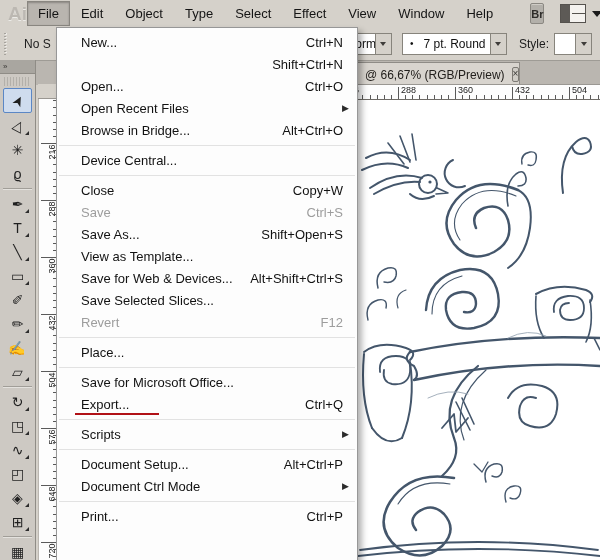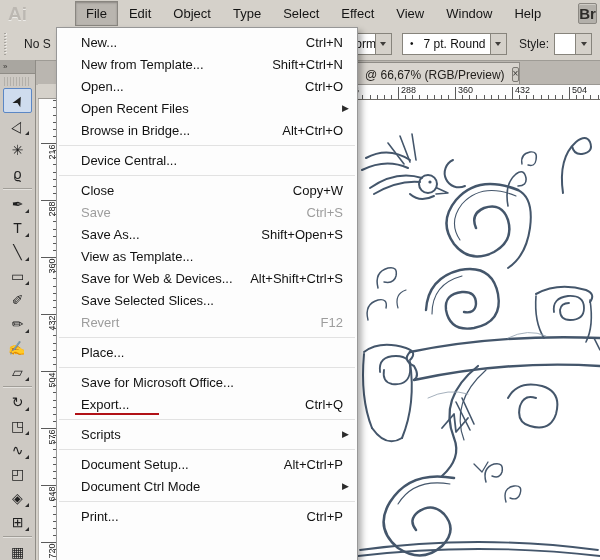--- a/index.html
+++ b/index.html
@@ -10,21 +10,21 @@
   
   .menubar{position:absolute;top:0;left:0;right:0;height:27px;background:#d5d1ca;
            display:flex;align-items:center;border-bottom:1px solid #c4c0b9;}
   .logo{width:30px;margin-left:8px;font-weight:bold;font-size:19px;color:#bcb8b2;
         text-shadow:0 1px 0 #ecebe8;}
   .mb-item{padding:4px 10px;font-size:13px;color:#151515;cursor:default;border:1px solid transparent;}
   .mb-item.active{background:#b9b5af;border:1px solid #898680;
                   box-shadow:inset 0 1px 2px rgba(0,0,0,.25);}
   .mb-sep{width:1px;height:18px;background:#a4a19b;margin:0 8px 0 14px;}
   .br-btn{width:24px;height:19px;margin-left:4px;background:#b3b0aa;border:1px solid #8b8882;
-          border-radius:2px;font-size:15px;font-weight:bold;color:#2e2c29;display:flex;
+          border-radius:2px;font-size:11px;font-weight:bold;color:#2e2c29;display:flex;
           align-items:center;justify-content:center;box-shadow:inset 0 1px 0 #cfccc6;}
   .ws-wrap{display:flex;align-items:center;margin-left:16px;}
   .ws-icon{width:24px;height:17px;border:1px solid #55524e;background:#f4f2ef;position:relative;}
   .ws-icon:before{content:"";position:absolute;left:0;top:0;bottom:0;width:9px;background:#5d5a56;}
   .ws-icon:after{content:"";position:absolute;left:11px;right:0;top:8px;height:1px;background:#55524e;}
   .ws-caret{width:0;height:0;border-left:5px solid transparent;border-right:5px solid transparent;
             border-top:6px solid #1a1a1a;margin-left:6px;}
 
   
   .controlbar{position:absolute;top:27px;left:0;right:0;height:33px;background:#d5d1ca;
@@ -403,21 +403,21 @@
         </div>
         <div class="tb-div"></div>
         <div class="tool">
           <span class="g">▦</span>
         </div>
       </div>
   </div>
 
   <div class="menubar">
     <div class="logo">Ai</div>
-    <div id="mb-items" style="display:flex;margin-left:48px;">
+    <div id="mb-items" style="display:flex;">
         <div class="mb-item active">File</div>
         <div class="mb-item">Edit</div>
         <div class="mb-item">Object</div>
         <div class="mb-item">Type</div>
         <div class="mb-item">Select</div>
         <div class="mb-item">Effect</div>
         <div class="mb-item">View</div>
         <div class="mb-item">Window</div>
         <div class="mb-item">Help</div>
       </div>
@@ -455,21 +455,20 @@
       </div>
     </div>
   </div>
 
   <div class="menu" id="file-menu">
       <div class="mi">
         <span>New...</span>
         <span class="sc">Ctrl+N</span>
       </div>
       <div class="mi">
-        <span>New from Template...</span>
         <span class="sc">Shift+Ctrl+N</span>
       </div>
       <div class="mi">
         <span>Open...</span>
         <span class="sc">Ctrl+O</span>
       </div>
       <div class="mi">
         <span>Open Recent Files</span>
         <span class="sub-arrow">▶</span>
       </div>

